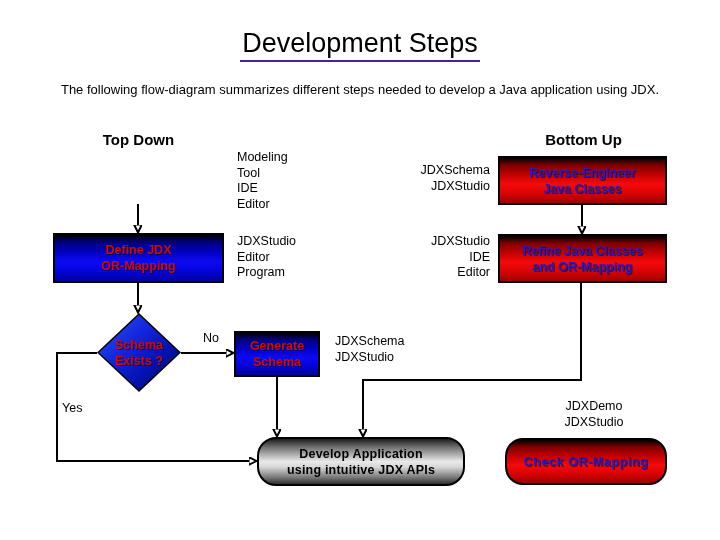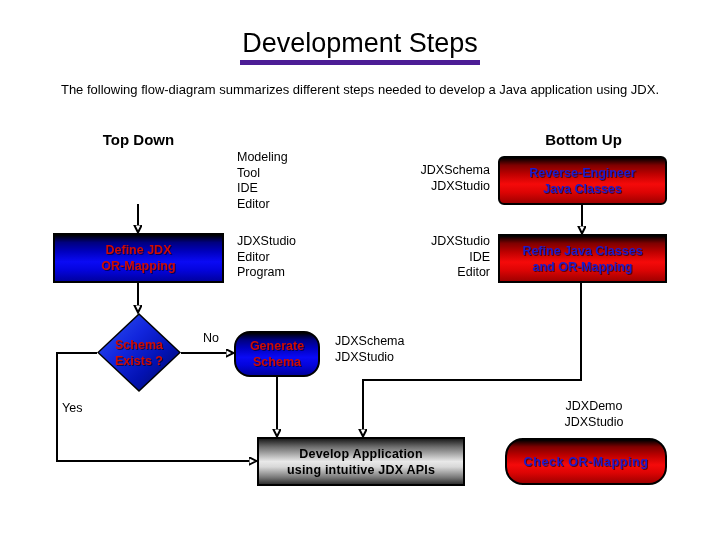--- a/index.html
+++ b/index.html
@@ -4,40 +4,40 @@
 <style>
   html,body { margin:0; padding:0; background:#ffffff; }
   .canvas {
     position:relative; width:720px; height:540px; background:#ffffff;
     font-family:"Liberation Sans", sans-serif; color:#000; overflow:hidden;
   }
   .abs { position:absolute; }
   .title-wrap { left:0; top:28px; width:720px; text-align:center; }
   .title-text {
     display:inline-block; font-size:27px; font-weight:400; color:#000;
-    border-bottom:5px solid #4c1d95; padding:0 2px 2px 2px; line-height:30px;
+    border-bottom:2px solid #4c1d95; padding:0 2px 2px 2px; line-height:30px;
   }
   .subtitle { left:0; top:82px; width:720px; text-align:center; font-size:13px; line-height:16px; }
   .hdr { font-weight:bold; font-size:15px; text-align:center; }
   .node {
     display:flex; align-items:center; justify-content:center; text-align:center;
     border:2px solid #000; box-sizing:border-box;
     font-weight:bold; font-size:12.5px; line-height:16px; white-space:pre-line;
   }
   .node.blue {
     background:linear-gradient(180deg,#000000 0%,#00007e 16%,#0000bf 36%,#0a0af5 58%,#0404dd 76%,#0000a0 100%);
     color:#cf0b04; text-shadow:1px 1px 0 rgba(0,0,0,0.55);
   }
   .node.red {
     background:linear-gradient(180deg,#000000 0%,#7e0000 16%,#bf0000 36%,#f50a0a 58%,#dd0404 76%,#a00000 100%);
     color:#1c1ccf; text-shadow:1px 1px 0 rgba(0,0,0,0.55);
   }
   .node.gray {
     background:linear-gradient(180deg,#1c1c1c 0%,#6f6f6f 18%,#e9e9e9 50%,#d8d8d8 62%,#7a7a7a 85%,#303030 100%);
-    color:#000; letter-spacing:0.2px;
+    color:#000; letter-spacing:0.2px;border-radius:19px;
   }
   .check-node { letter-spacing:0.6px; }
   .note { font-size:12.5px; line-height:15.5px; white-space:pre-line; color:#000;margin-left:8px; }
   .note.right { text-align:right; }
   .note.center { text-align:center; }
   .edge-label { font-size:12.5px; color:#000; }
   .diamond-outer { clip-path:polygon(50% 0,100% 50%,50% 100%,0 50%); background:#000; }
   .diamond-inner {
     position:absolute; left:2px; top:2px; right:2px; bottom:2px;
     clip-path:polygon(50% 0,100% 50%,50% 100%,0 50%);
@@ -84,41 +84,41 @@
 Tool
 IDE
 Editor</div>
 
   <div class="abs node blue" style="left:53px; top:233px; width:171px; height:50px;">Define JDX
 OR-Mapping</div>
   <div class="abs note" style="left:229px; top:234px;">JDXStudio
 Editor
 Program</div>
 
-  <div class="abs node red" style="left:498px; top:156px; width:169px; height:49px;border-radius:6px;">Reverse-Engineer
+  <div class="abs node red" style="left:498px; top:156px; width:169px; height:49px;">Reverse-Engineer
 Java Classes</div>
   <div class="abs note right" style="right:230px; top:163px;">JDXSchema
 JDXStudio</div>
 
   <div class="abs node red" style="left:498px; top:234px; width:169px; height:49px;">Refine Java Classes
 and OR-Mapping</div>
   <div class="abs note right" style="right:230px; top:234px;">JDXStudio
 IDE
 Editor</div>
 
   <div class="abs diamond-outer" style="left:97px; top:313px; width:84px; height:79px;">
     <div class="diamond-inner"></div>
     <div class="diamond-label">Schema
 Exists ?</div>
   </div>
 
   <div class="abs edge-label" style="left:203px; top:331px;">No</div>
   <div class="abs edge-label" style="left:62px; top:401px;">Yes</div>
 
-  <div class="abs node blue" style="left:234px; top:331px; width:86px; height:46px;border-radius:16px;">Generate
+  <div class="abs node blue" style="left:234px; top:331px; width:86px; height:46px;">Generate
 Schema</div>
   <div class="abs note" style="left:327px; top:334px;">JDXSchema
 JDXStudio</div>
 
   <div class="abs node gray" style="left:257px; top:437px; width:208px; height:49px;">Develop Application
 using intuitive JDX APIs</div>
 
   <div class="abs note center" style="left:505px; top:399px; width:162px;">JDXDemo
 JDXStudio</div>
   <div class="abs node red check-node" style="left:505px; top:438px; width:162px; height:47px;border-radius:18px;">Check OR-Mapping</div>

